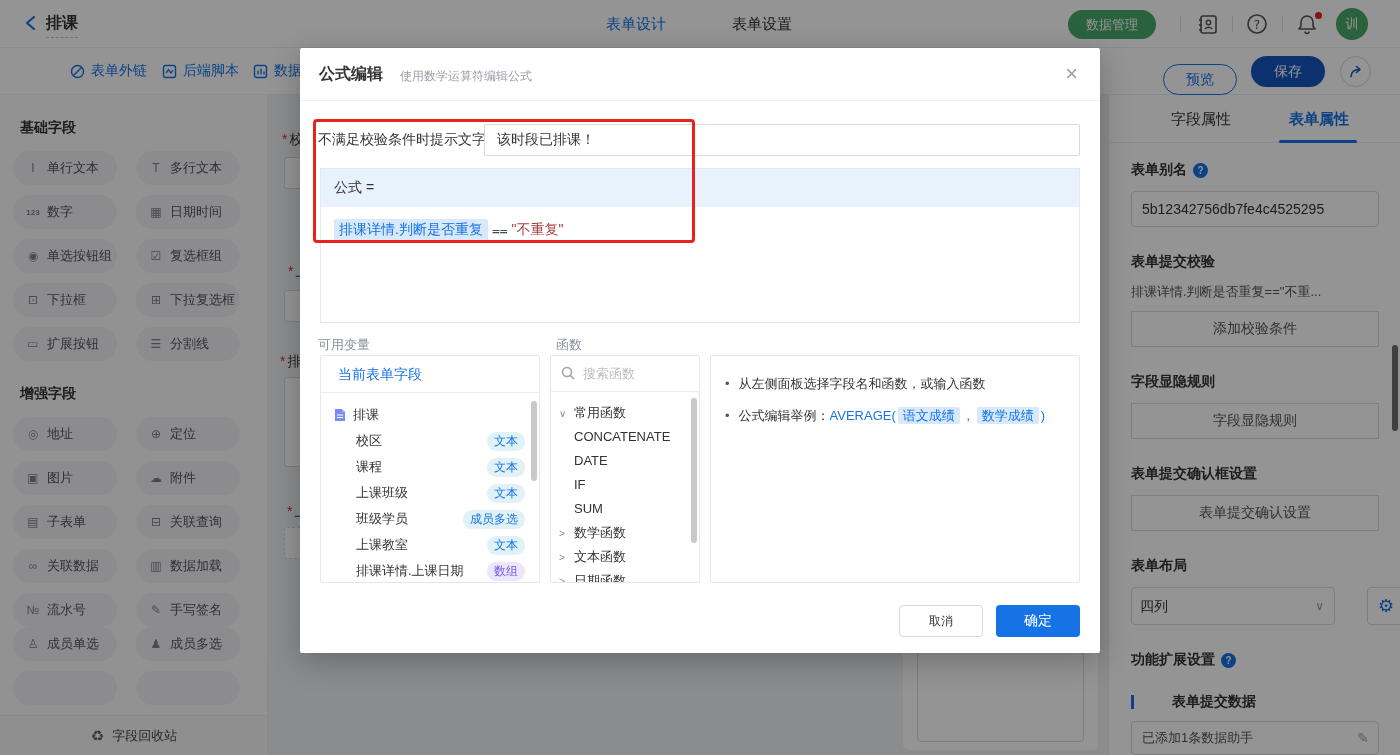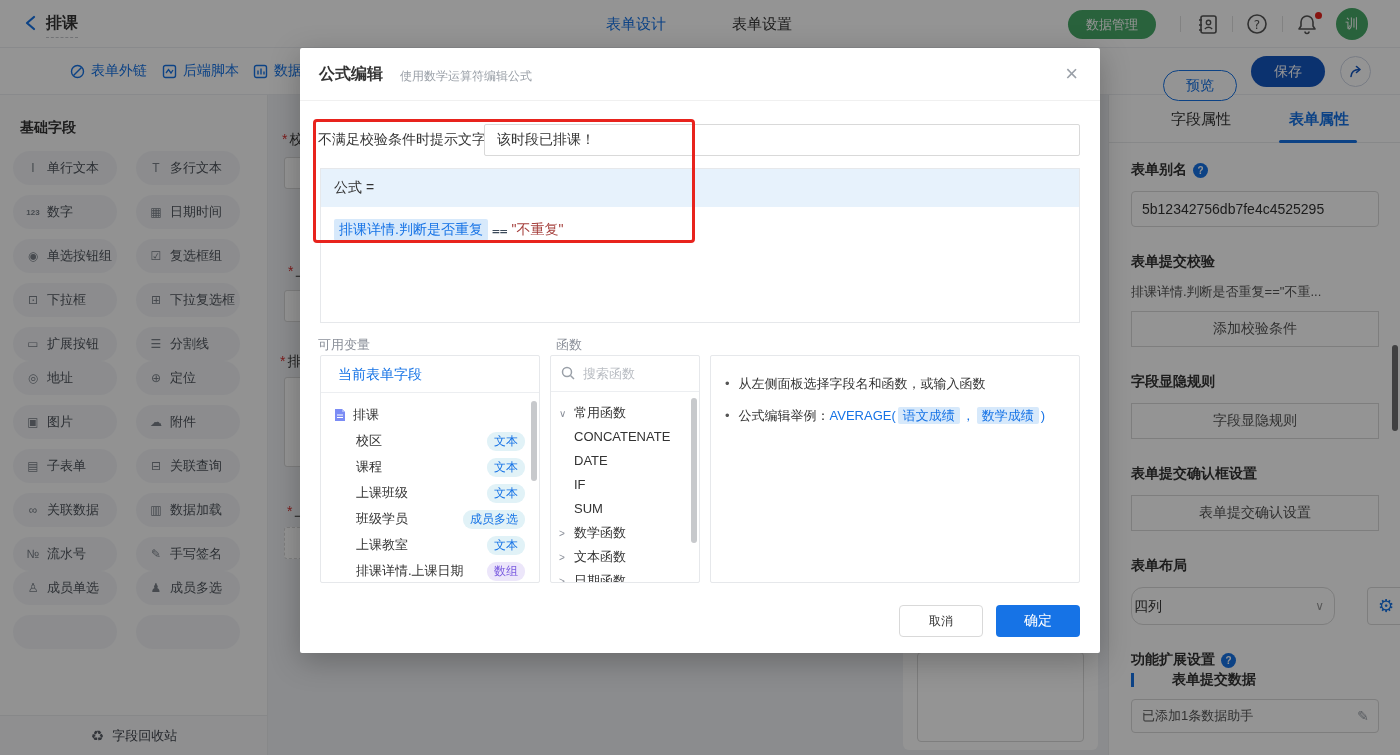--- a/index.html
+++ b/index.html
@@ -16,21 +16,21 @@
   #btn-data-manage { position:absolute; left:1068px; top:10px; height:29px; padding:0 18px; background:#47a968; border:none; border-radius:15px; color:#fff; font-size:13px; line-height:29px; }
   .top-divider { position:absolute; top:16px; width:1px; height:16px; background:#e0e0e0; }
   .top-icon { position:absolute; top:12px; width:24px; height:24px; color:#555; }
   #bell-dot { position:absolute; left:1315px; top:12px; width:7px; height:7px; border-radius:50%; background:#e8231d; z-index:11;}
   #avatar { position:absolute; left:1336px; top:8px; width:32px; height:32px; border-radius:50%; background:#47a968; color:#fff; font-size:13px; text-align:center; line-height:32px; }
 
   
   #toolbar { position:absolute; left:0; top:48px; width:1400px; height:47px; background:#fff; border-bottom:1px solid #eceef1; z-index:9; }
   .tool-link { position:absolute; top:14px; font-size:14px; color:#1673e6; display:flex; align-items:center; gap:6px; }
   .tool-link svg { flex:0 0 auto; }
-  #btn-preview { position:absolute; left:1163px; top:22px; width:74px; height:31px; border:1px solid #1673e6; background:#fff; color:#1673e6; border-radius:16px; font-size:14px; }
+  #btn-preview { position:absolute; left:1163px; top:16px; width:74px; height:31px; border:1px solid #1673e6; background:#fff; color:#1673e6; border-radius:16px; font-size:14px; }
   #btn-save { position:absolute; left:1251px; top:8px; width:74px; height:31px; border:none; background:#1456c0; color:#fff; border-radius:16px; font-size:14px; }
   #btn-share { position:absolute; left:1340px; top:8px; width:31px; height:31px; border:1px solid #cfd6e4; background:#fff; border-radius:50%; display:flex; align-items:center; justify-content:center; }
 
   
   #sidebar { position:absolute; left:0; top:95px; width:268px; height:660px; background:#fbfbfc; border-right:1px solid #e8eaed; overflow:hidden; z-index:8; }
   .sb-heading { font-size:14px; font-weight:bold; color:#333; margin:24px 0 14px 20px; }
   .pill-grid { display:grid; grid-template-columns:104px 104px; column-gap:19px; row-gap:10px; margin-left:13px; }
   .pill { height:34px; background:#f1f2f5; border-radius:17px; display:flex; align-items:center; padding-left:13px; gap:7px; font-size:13px; color:#4e535b; cursor:grab; white-space:nowrap; }
   .pill .g { font-size:12px; color:#7a8089; width:14px; text-align:center; flex:0 0 auto; }
   .pill .g.num { font-size:8px; letter-spacing:0; font-weight:bold; }
@@ -53,21 +53,21 @@
   .rp-tab.active { color:#1673e6; font-weight:bold; }
   .rp-underline { position:absolute; left:170px; top:45px; width:78px; height:3px; background:#1673e6; border-radius:2px; }
   .rp-body { padding:0 22px; }
   .rp-h { font-size:14px; font-weight:bold; color:#333; display:flex; align-items:center; gap:6px; }
   .qmark { width:15px; height:15px; border-radius:50%; background:#1673e6; color:#fff; font-size:10px; font-weight:bold; text-align:center; line-height:15px; }
   .rp-input { width:248px; height:36px; border:1px solid #d9d9d9; border-radius:4px; font-size:14px; color:#333; line-height:34px; padding:0 10px; background:#fff; overflow:hidden; white-space:nowrap; }
   .rp-btn { width:248px; height:36px; border:1px solid #d9d9d9; border-radius:0; background:#fff; font-size:14px; color:#555; }
   .rp-text { font-size:13px; color:#555; white-space:nowrap; overflow:hidden; }
   .rp-sub { display:flex; align-items:center; gap:8px; font-size:14px; font-weight:bold; color:#333; }
   .rp-sub .bar { width:3px; height:14px; background:#1673e6; }
-  .rp-select { position:relative; width:204px; height:38px; border:1px solid #d9d9d9; border-radius:12px; font-size:14px; color:#333; line-height:36px; padding:0 2px; }
+  .rp-select { position:relative; width:204px; height:38px; border:1px solid #d9d9d9; border-radius:4px; font-size:14px; color:#333; line-height:36px; padding:0 8px; }
   .rp-select .chev { position:absolute; right:10px; top:0; color:#999; font-size:12px; }
   .gear-btn { position:absolute; left:236px; top:0; width:38px; height:38px; border:1px solid #d9d9d9; border-radius:4px; background:#fff; color:#1673e6; font-size:18px; line-height:36px; text-align:center; }
   .rp-databox { position:relative; width:248px; height:34px; border:1px solid #d9d9d9; border-radius:4px; font-size:13px; color:#555; line-height:32px; padding:0 10px; }
   .rp-databox .pen { position:absolute; right:9px; top:0; color:#9aa0a8; font-size:14px; }
 
   #win-scrollthumb { position:absolute; left:1392px; top:345px; width:6px; height:86px; background:#6e6e70; border-radius:3px; z-index:9; }
 
   
   #overlay { position:absolute; inset:0; background:rgba(0,0,0,0.42); z-index:50; }
 
@@ -229,20 +229,21 @@
         </div>
       <div class="pill">
           <span class="g">▭</span>
           <span>扩展按钮</span>
         </div>
       <div class="pill">
           <span class="g">☰</span>
           <span>分割线</span>
         </div>
     </div>
+    <div class="sb-heading">增强字段</div>
     <div class="pill-grid">
       <div class="pill">
           <span class="g">◎</span>
           <span>地址</span>
         </div>
       <div class="pill">
           <span class="g">⊕</span>
           <span>定位</span>
         </div>
       <div class="pill">
@@ -342,21 +343,21 @@
         <div class="rp-select">
           <span>四列</span>
           <span class="chev">∨</span>
         </div>
         <div class="gear-btn"><span>⚙</span></div>
       </div>
       <div class="rp-h" style="margin-top:26px;">
         <span>功能扩展设置</span>
         <span class="qmark">?</span>
       </div>
-      <div class="rp-sub" style="margin-top:2px;gap:38px;">
+      <div class="rp-sub" style="margin-top:24px;gap:38px;">
           <span class="bar"></span>
           <span>表单提交数据</span>
         </div>
       <div class="rp-databox" style="margin-top:10px;">
         <span>已添加1条数据助手</span>
         <span class="pen">✎</span>
       </div>
       
       
     </div>

